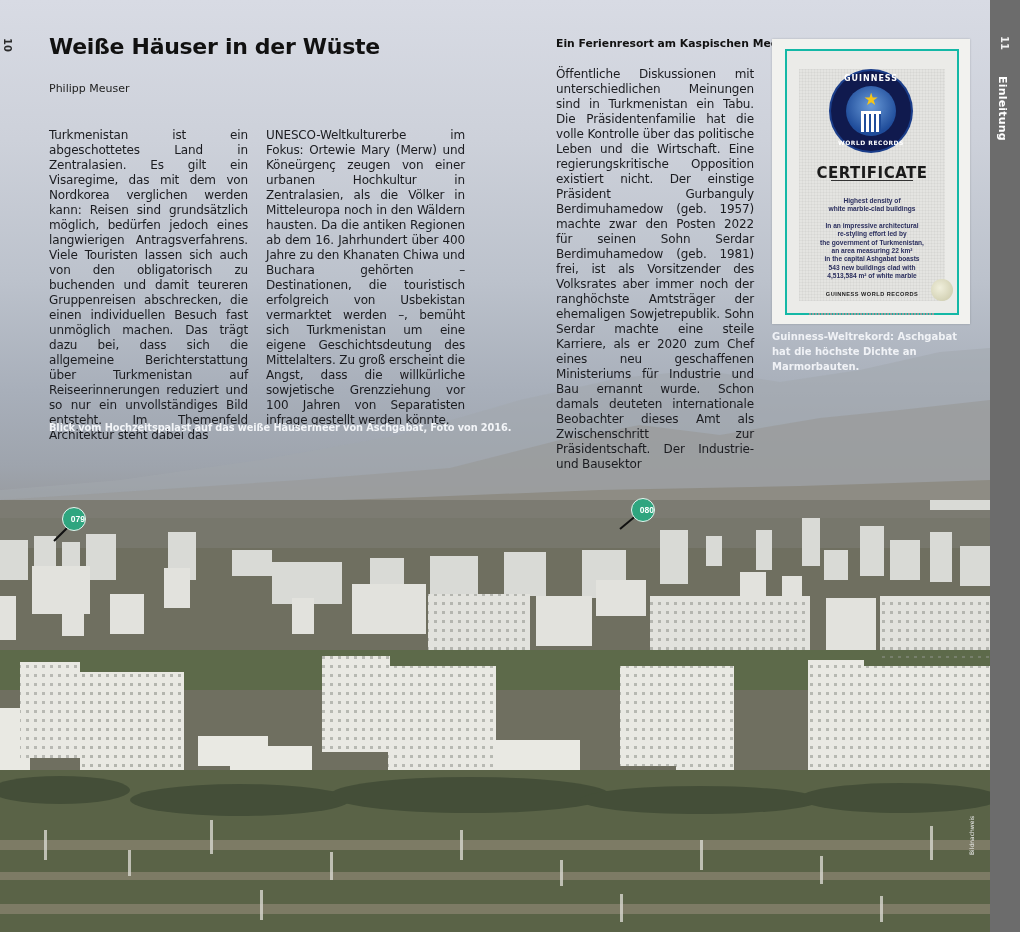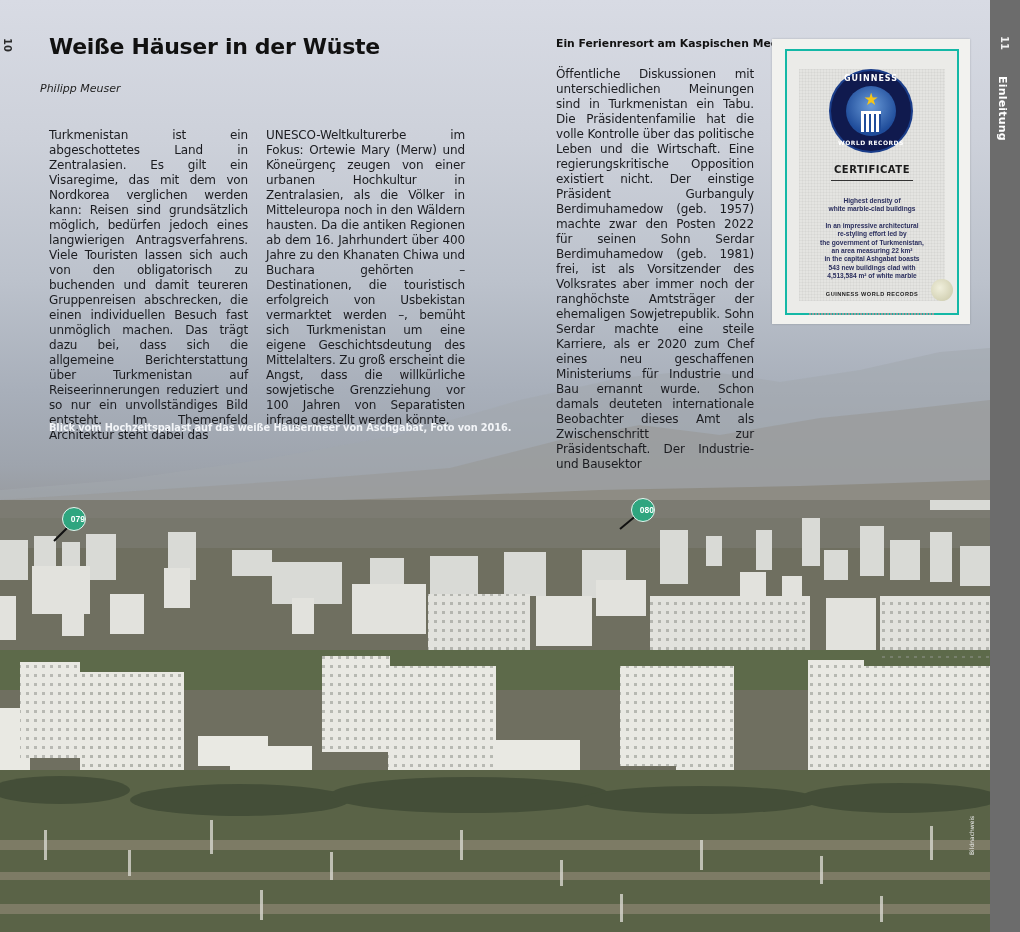--- a/index.html
+++ b/index.html
@@ -6,40 +6,40 @@
   body { width: 1020px; height: 932px; overflow: hidden; position: relative;
     font-family: "DejaVu Sans", "Liberation Sans", sans-serif; color: #1c1d22; }
   .page { position: absolute; left: 0; top: 0; width: 990px; height: 932px; overflow: hidden;
     background: linear-gradient(180deg, #d8dbe4 0%, #cdd1da 15%, #bcc2cc 30%, #a8afba 42%, #9ea4ad 50%, #989b9f 54%, #8f8e88 57%, #7d7a70 60%, #6a6a5e 100%); }
   .sidebar { position: absolute; right: 0; top: 0; width: 30px; height: 932px; background: #6c6c6c; }
   .sidebar .pnum { position: absolute; left: 8px; top: 36px; color: #f2f2f2; font-size: 10px; font-weight: bold; transform: rotate(90deg); transform-origin: left top; left: 20px; }
   .sidebar .section { position: absolute; left: 19px; top: 76px; color: #fff; font-size: 11px; font-weight: bold; transform: rotate(90deg); transform-origin: left top; white-space: nowrap; letter-spacing: 0.2px; }
   .pnum-left { position: absolute; left: 13px; top: 38px; font-size: 10px; font-weight: bold; color: #2a2a2a; transform: rotate(90deg); transform-origin: left top; }
 
   .title { position: absolute; left: 49px; top: 34px; font-size: 22px; font-weight: bold; letter-spacing: -0.3px; color: #111; }
-  .author { position: absolute; left: 40px; top: 82px; font-size: 11px; font-style: italic; color: #222; }
+  .author { position: absolute; left: 49px; top: 82px; font-size: 11px; color: #222; }
 
   .col { position: absolute; font-size: 12px; line-height: 15px; text-align: justify; color: #1b1c20; letter-spacing: -0.15px; }
   .col p { margin: 0; }
   .col1 { left: 49px; top: 128px; width: 199px; }
   .col2 { left: 266px; top: 128px; width: 199px; }
   .col3 { left: 556px; top: 67px; width: 198px; }
   .subhead { position: absolute; left: 556px; top: 37px; font-size: 10.8px; font-weight: bold; color: #111; }
 
   .certificate { position: absolute; left: 772px; top: 39px; width: 198px; height: 285px; background: #f2f2ef; box-shadow: 0 0 2px rgba(0,0,0,0.2); }
   .cert-frame { position: absolute; left: 13px; top: 10px; width: 170px; height: 262px; border: 2px solid #14b8a6; background: #ebebe8; }
   .cert-inner { position: absolute; left: 12px; top: 18px; width: 146px; height: 232px;
     background-image: repeating-linear-gradient(0deg, rgba(0,0,0,0.03) 0 1px, transparent 1px 3px), repeating-linear-gradient(90deg, rgba(0,0,0,0.03) 0 1px, transparent 1px 3px); background-color: #e4e4e1; }
   .gwr-logo { position: absolute; left: 44px; top: 20px; width: 80px; height: 80px; border-radius: 50%; background: #101a4e; box-shadow: 0 0 0 2px #1a3d8a; }
   .gwr-logo .inner { position: absolute; left: 15px; top: 15px; width: 50px; height: 50px; border-radius: 50%; background: radial-gradient(circle at 50% 40%, #6a9bd8, #1f4c9a 70%); }
   .gwr-logo .star { position: absolute; left: 0; right: 0; top: 20px; text-align: center; color: #f5c518; font-size: 17px; line-height: 17px; }
   .gwr-logo .pillar { position: absolute; left: 30px; top: 40px; width: 20px; height: 18px; background: repeating-linear-gradient(90deg, #fff 0 3px, #1f4c9a 3px 5px); border-top: 3px solid #fff; }
   .gwr-logo .ring-top { position: absolute; left: 0; right: 0; top: 3px; text-align: center; color: #fff; font-size: 8px; font-weight: bold; letter-spacing: 1px; }
   .gwr-logo .ring-bottom { position: absolute; left: 0; right: 0; bottom: 5px; text-align: center; color: #fff; font-size: 6px; font-weight: bold; letter-spacing: 0.5px; }
-  .cert-title { position: absolute; left: 0; right: 0; top: 113px; text-align: center; font-size: 10px; font-weight: bold; color: #1a1a1a; letter-spacing: 0.5px; }
+  .cert-title { position: absolute; left: 0; right: 0; top: 113px; text-align: center; font-size: 15px; font-weight: bold; color: #1a1a1a; letter-spacing: 0.5px; }
   .cert-title-line { position: absolute; left: 44px; right: 44px; top: 129px; height: 1px; background: #333; }
   .cert-text { position: absolute; left: 4px; right: 4px; top: 146px; text-align: center; font-size: 6.6px; line-height: 8.4px; color: #2b2f5e; font-weight: bold; font-family: "Liberation Sans", sans-serif; }
   .cert-text .gap { height: 8px; }
   .cert-footer { position: absolute; left: 0; right: 0; top: 240px; text-align: center; font-size: 5.6px; font-weight: bold; color: #222; letter-spacing: 0.5px; font-family: "Liberation Sans", sans-serif; }
   .cert-seal { position: absolute; left: 144px; top: 228px; width: 22px; height: 22px; border-radius: 50%; background: radial-gradient(circle at 40% 40%, #f0efdc, #c9c7a6); }
   .cert-fine { position: absolute; left: 22px; right: 22px; top: 262px; height: 2px; background: repeating-linear-gradient(90deg, #999 0 2px, transparent 2px 3px); }
   .cert-caption { position: absolute; left: 772px; top: 329px; width: 200px; font-size: 10px; line-height: 15px; font-weight: bold; color: #f0f2f6; }
 
   .photo-caption { position: absolute; left: 49px; top: 422px; font-size: 9.8px; font-weight: bold; color: #f3f5f8; letter-spacing: -0.1px; }
 
@@ -220,20 +220,21 @@
         <div>an area measuring 22 km²</div>
         <div>in the capital Ashgabat boasts</div>
         <div>543 new buildings clad with</div>
         <div>4,513,584 m² of white marble</div>
       </div>
       <div class="cert-seal"></div>
       <div class="cert-footer">GUINNESS WORLD RECORDS</div>
       <div class="cert-fine"></div>
     </div>
   </div>
+  <div class="cert-caption">Guinness-Weltrekord: Aschgabat hat die höchste Dichte an Marmorbauten.</div>
 
   <div class="photo-caption">Blick vom Hochzeitspalast auf das weiße Häusermeer von Aschgabat, Foto von 2016.</div>
 
   <div class="credit">Bildnachweis</div>
 </div>
 
 <div class="sidebar">
   <div class="pnum">11</div>
   <div class="section">Einleitung</div>
 </div>

